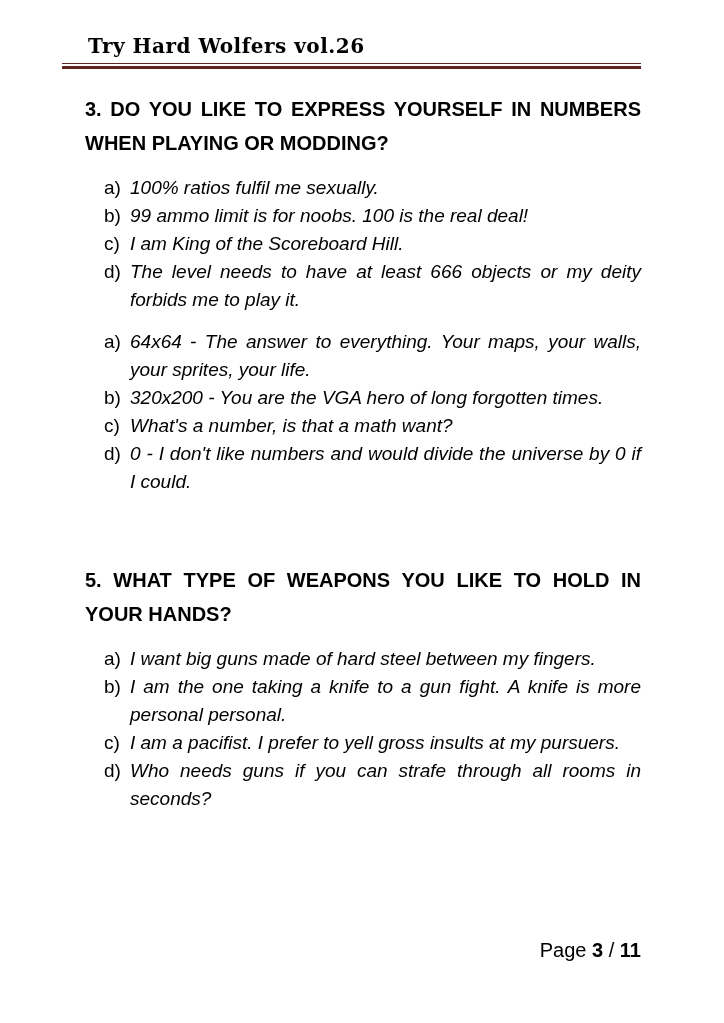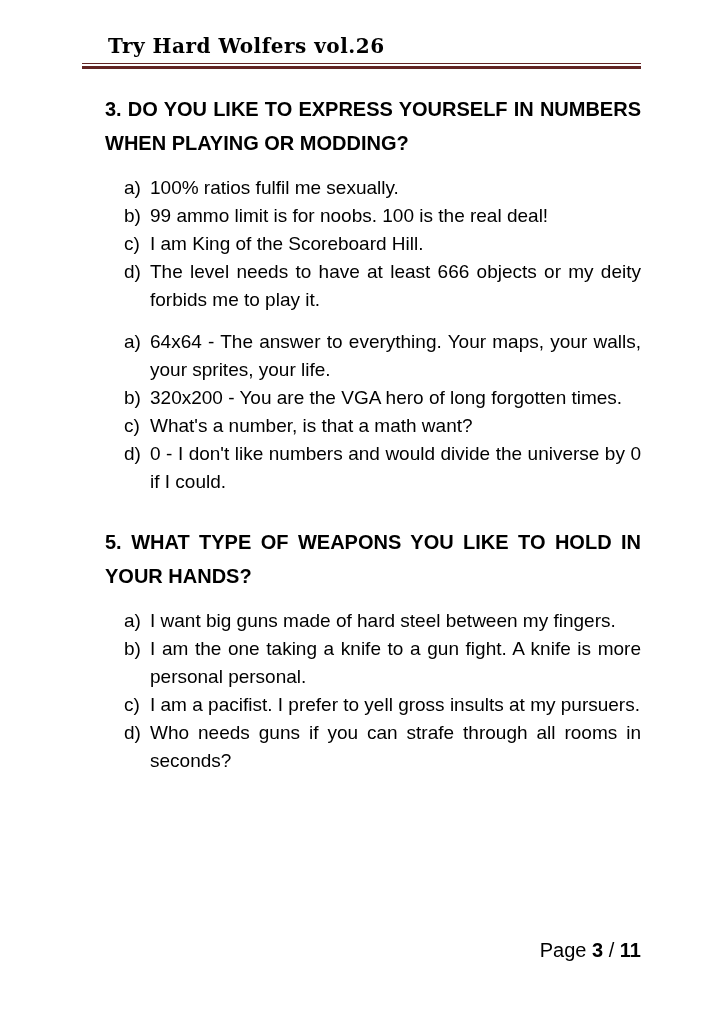--- a/index.html
+++ b/index.html
@@ -8,21 +8,21 @@
     background: #ffffff;
   }
   .page {
     position: relative;
     width: 724px;
     height: 1023px;
     background: #ffffff;
     color: #000000;
     font-family: "Liberation Sans", sans-serif;
     box-sizing: border-box;
-    padding: 34px 83px 0 82px;
+    padding: 34px 83px 0 62px;
     overflow: hidden;
   }
 
   
   .header-row {
     display: flex;
     justify-content: space-between;
     align-items: baseline;
     padding-left: 26px;
     font-family: "DejaVu Serif", serif;
@@ -39,35 +39,35 @@
   
   .q-heading {
     margin: 0 0 0 23px;
     font-size: 20px;
     line-height: 34px;
     font-weight: bold;
     text-align: justify;
   }
   .q-heading.mt-q3 { margin-top: 23px; }
   .q-heading.mt-q4 { margin-top: 51px; }
-  .q-heading.mt-q5 { margin-top: 29px; }
+  .q-heading.mt-q5 { margin-top: 67px; }
 
   .options {
     margin: 14px 0 0 42px;
     padding: 0;
     list-style: none;
   }
   .option {
     display: grid;
     grid-template-columns: 26px 1fr;
     font-size: 19px;
     line-height: 28px;
   }
   .option-letter { text-align: left; }
-  .option-text   { text-align: justify; }
+  .option-text   { text-align: justify; font-style: italic; }
 
   
   .footer {
     position: absolute;
     top: 941px;
     right: 83px;
     font-size: 20px;
     line-height: 18px;
   }
   .footer .bold { font-weight: bold; }

